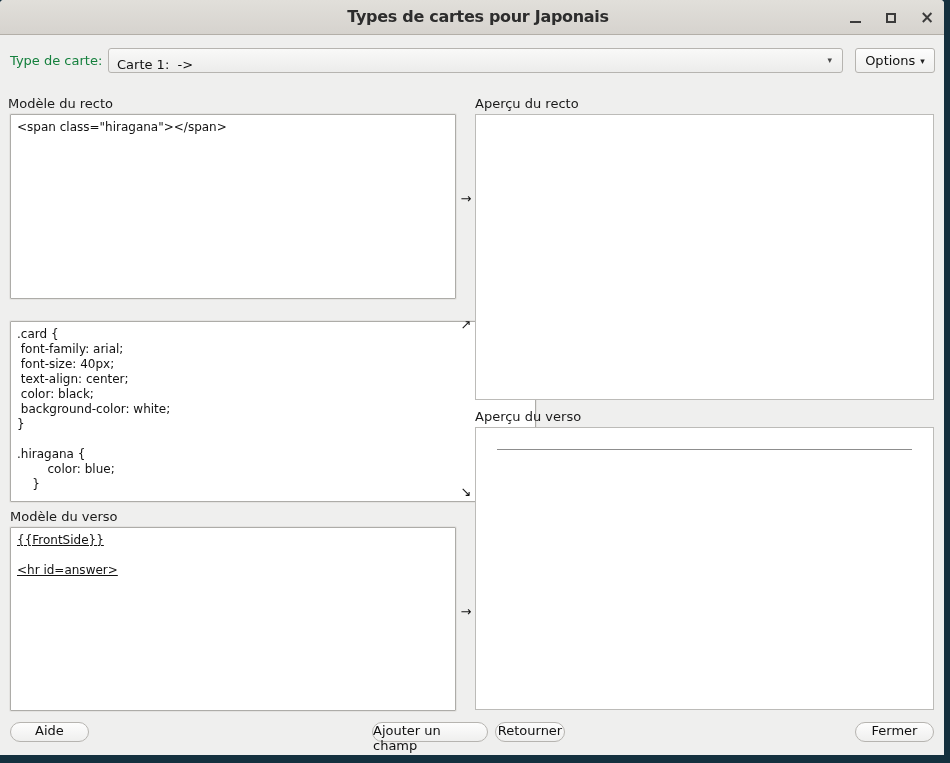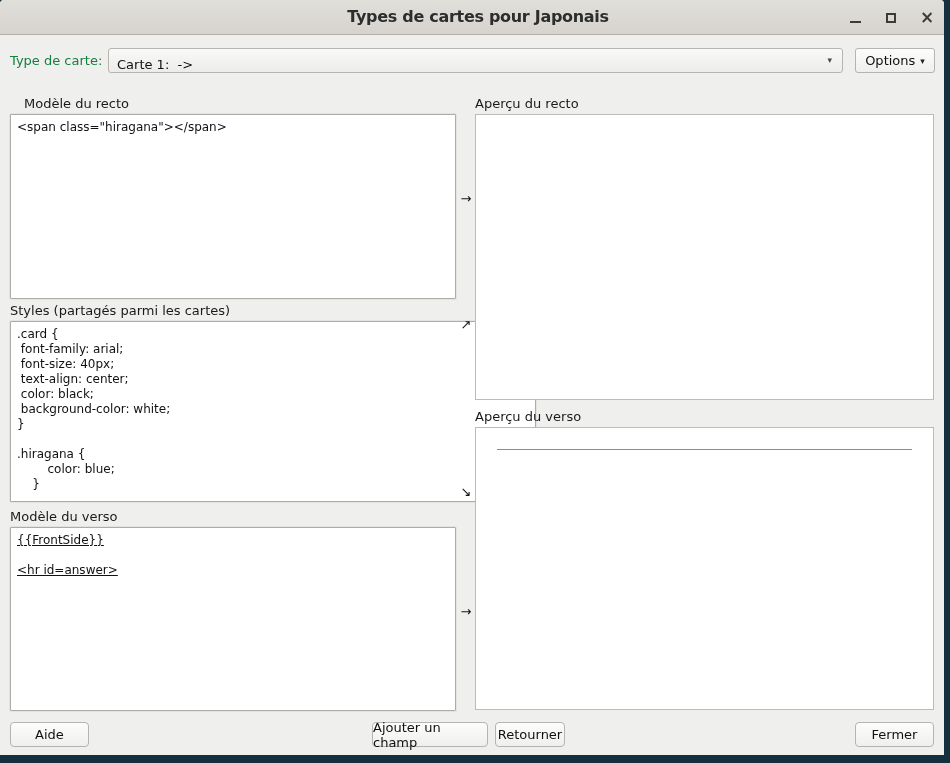--- a/index.html
+++ b/index.html
@@ -76,21 +76,21 @@
     box-shadow: 0 0 0 1px #e4e3e1;
     font-family: "DejaVu Sans", "Liberation Sans", sans-serif;
     font-size: 12px; line-height: 15px; color: #111;
     padding: 5px 6px;
     resize: none; outline: none; overflow: hidden;
     white-space: pre; 
   }
   .editor-front { left: 10px; top: 114px; width: 446px; height: 185px; }
   .editor-style { left: 10px; top: 321px; width: 526px; height: 181px; }
   .editor-back  { left: 10px; top: 527px; width: 446px; height: 184px; text-decoration: underline; }
-  .label-front { left: 24px; top: 96px; }
+  .label-front { left: 8px; top: 96px; }
   .label-style { left: 10px; top: 303px; }
   .label-back  { left: 10px; top: 509px; }
   
   .preview {
     position: absolute; background: #ffffff;
     border: 1px solid #bcbbb8;
   }
   .preview-front { left: 475px; top: 114px; width: 459px; height: 286px; }
   .preview-back  { left: 475px; top: 427px; width: 459px; height: 283px; }
   .label-pfront { left: 475px; top: 96px; }
@@ -103,25 +103,25 @@
   .gutter-arrow {
     position: absolute; left: 457px; width: 18px;
     font-size: 13px; color: #111; text-align: center;
   }
   .arrow-1 { top: 191px; }
   .arrow-2 { top: 317px; }
   .arrow-3 { top: 484px; }
   .arrow-4 { top: 604px; }
   
   .btn {
-    position: absolute; height: 25px;
+    position: absolute; height: 20px;
     background: linear-gradient(#fdfdfd, #efefee);
-    border: 1px solid #b6b4b0; border-radius: 4px;
+    border: 1px solid #b6b4b0; border-radius: 10px;
     font-size: 13px; color: #111;
-    display: flex; align-items: center; justify-content: center;
+    display: flex; align-items: flex-start; justify-content: center;
   }
   .btn-help   { left: 10px;  top: 722px; width: 79px; }
   .btn-addfld { left: 372px; top: 722px; width: 116px; }
   .btn-flip   { left: 495px; top: 722px; width: 70px; }
   .btn-close  { left: 855px; top: 722px; width: 79px; }
 </style>
 </head>
 <body>
 
 <div class="window">
@@ -148,21 +148,20 @@
   </div>
   <div class="options-btn">
     <span>Options</span>
     <span class="options-arrow">▾</span>
   </div>
 
 
   <div class="section-label label-front">Modèle du recto</div>
   <textarea class="editor editor-front" spellcheck="false" style="">&lt;span class="hiragana"&gt;&lt;/span&gt;</textarea>
 
-  <div class="section-label label-style">Styles (partagés parmi les cartes)</div>
   <textarea class="editor editor-style" spellcheck="false" style="">.card {
  font-family: arial;
  font-size: 40px;
  text-align: center;
  color: black;
  background-color: white;
 }
 
 .hiragana {
         color: blue;

